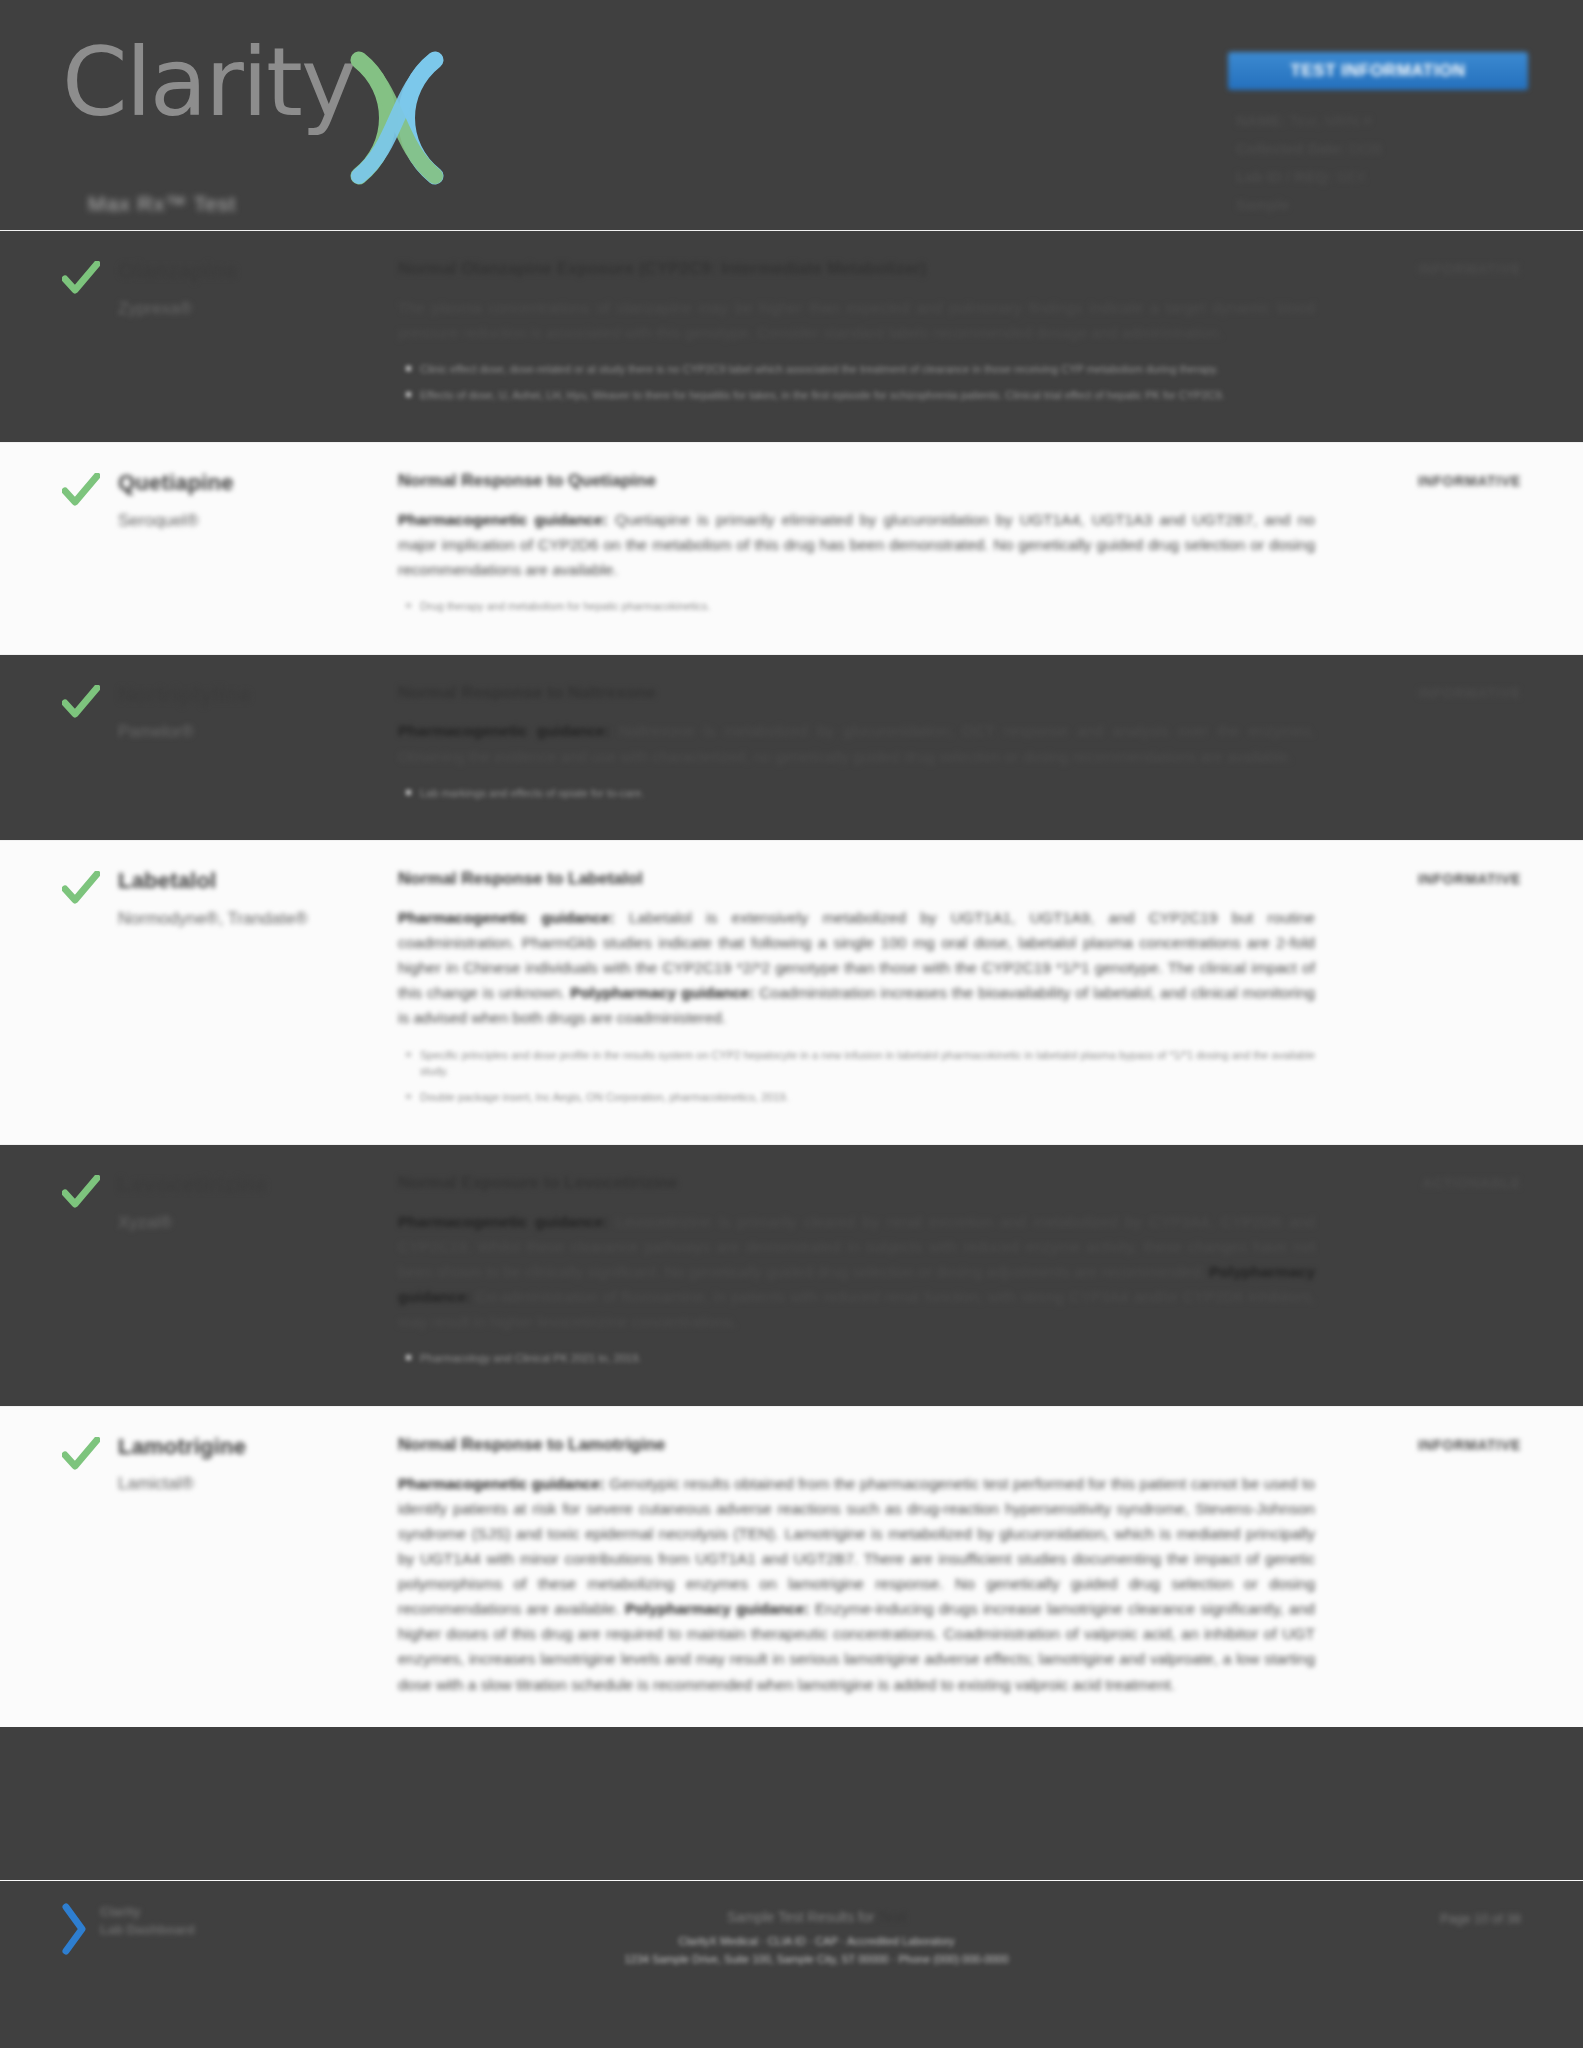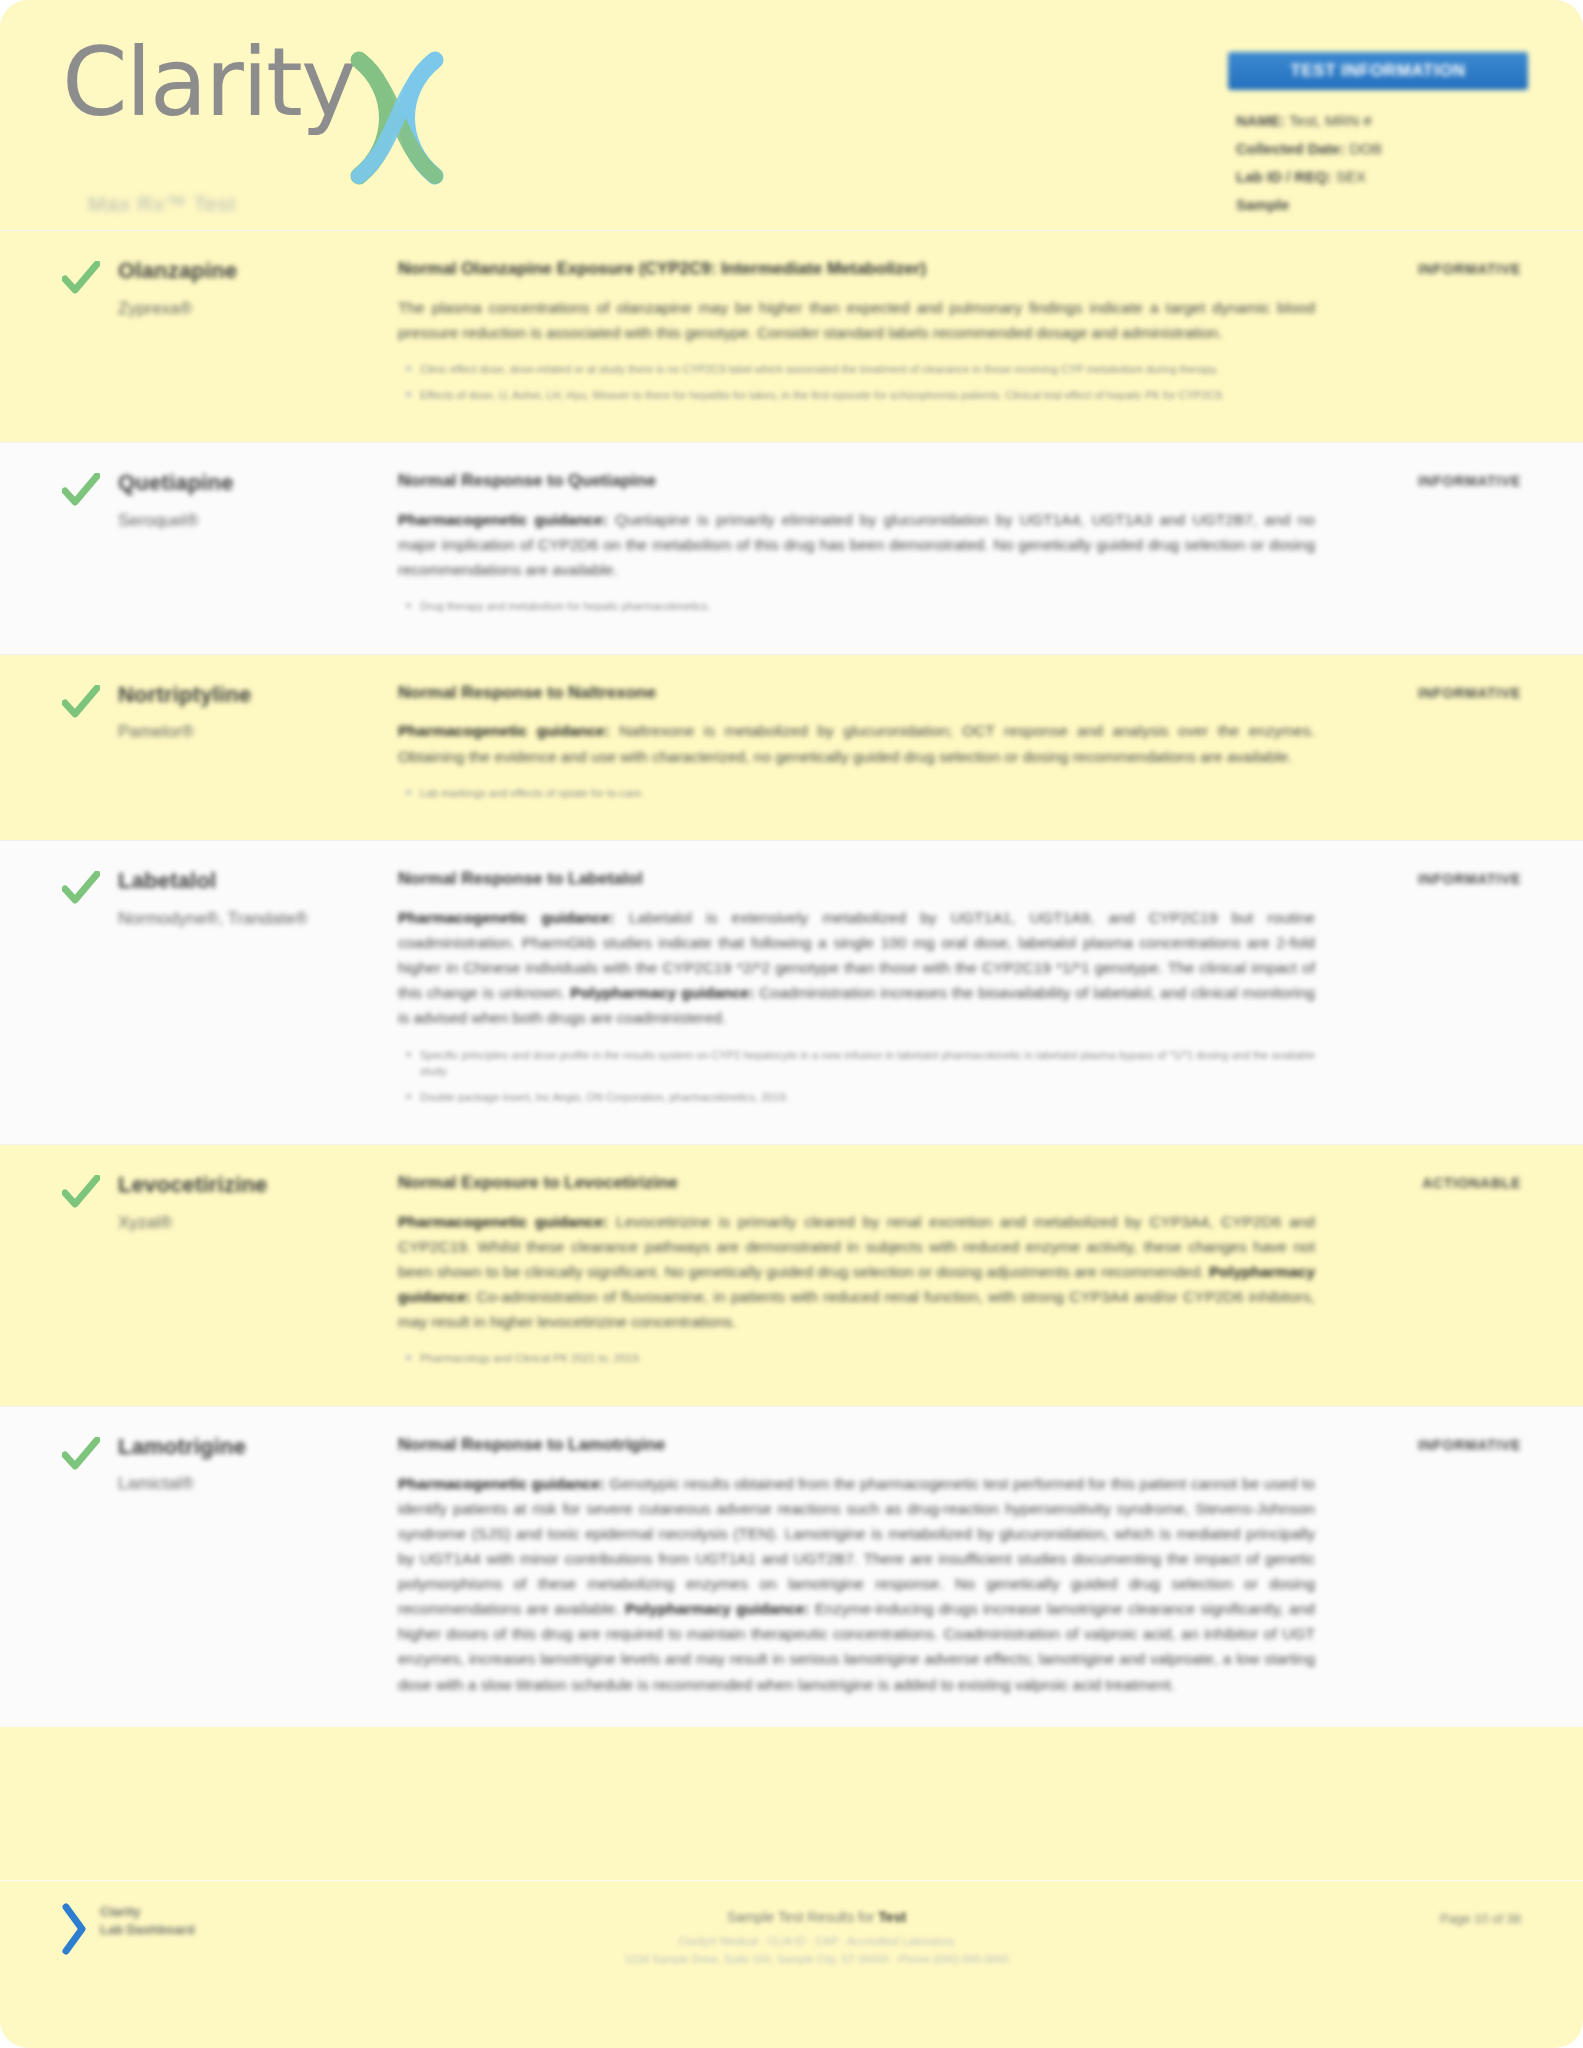--- a/index.html
+++ b/index.html
@@ -11,23 +11,22 @@
     font-family: "Liberation Sans", sans-serif;
     color: #3a3a3a;
     position: relative;
     overflow: hidden;
   }
 
   .page {
     width: 1583px;
     height: 2048px;
     position: relative;
-    background: #fef9c3;
+    background: #404040;
     padding: 0;
-    border-radius: 28px;
   }
 
   
   .header {
     position: relative;
     height: 230px;
     padding: 38px 55px 0 62px;
     display: flex;
     justify-content: space-between;
     align-items: flex-start;

